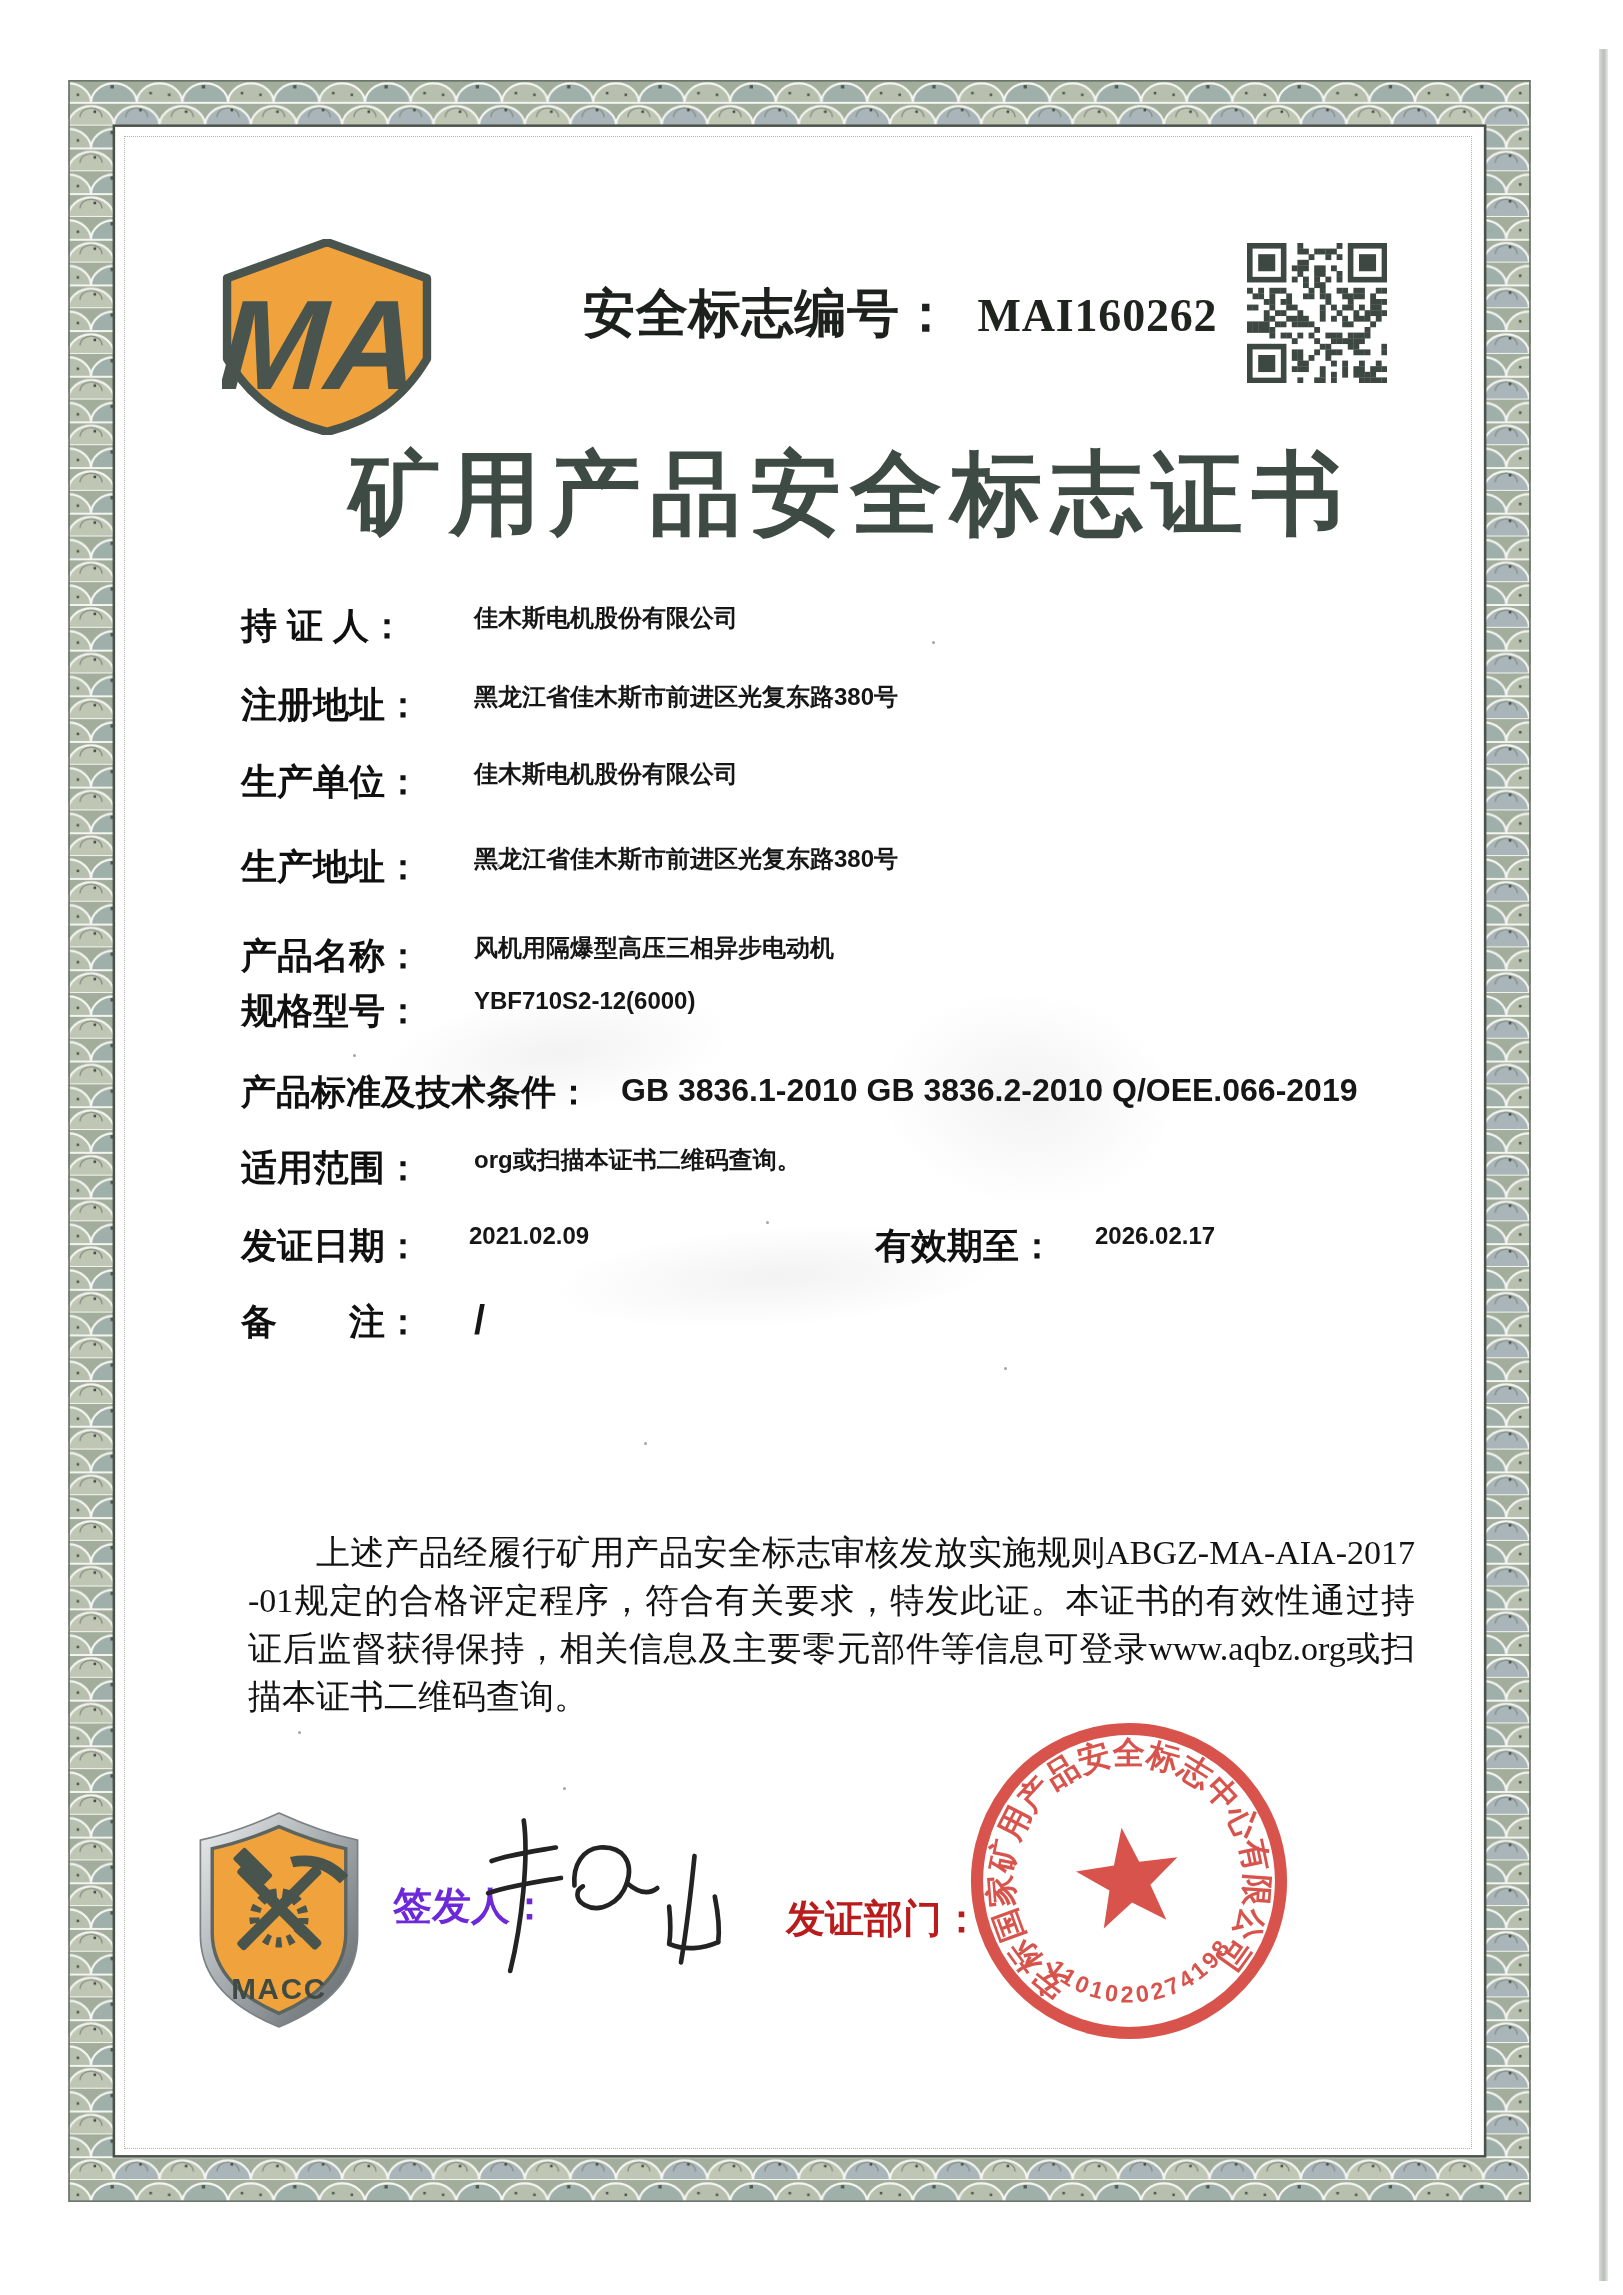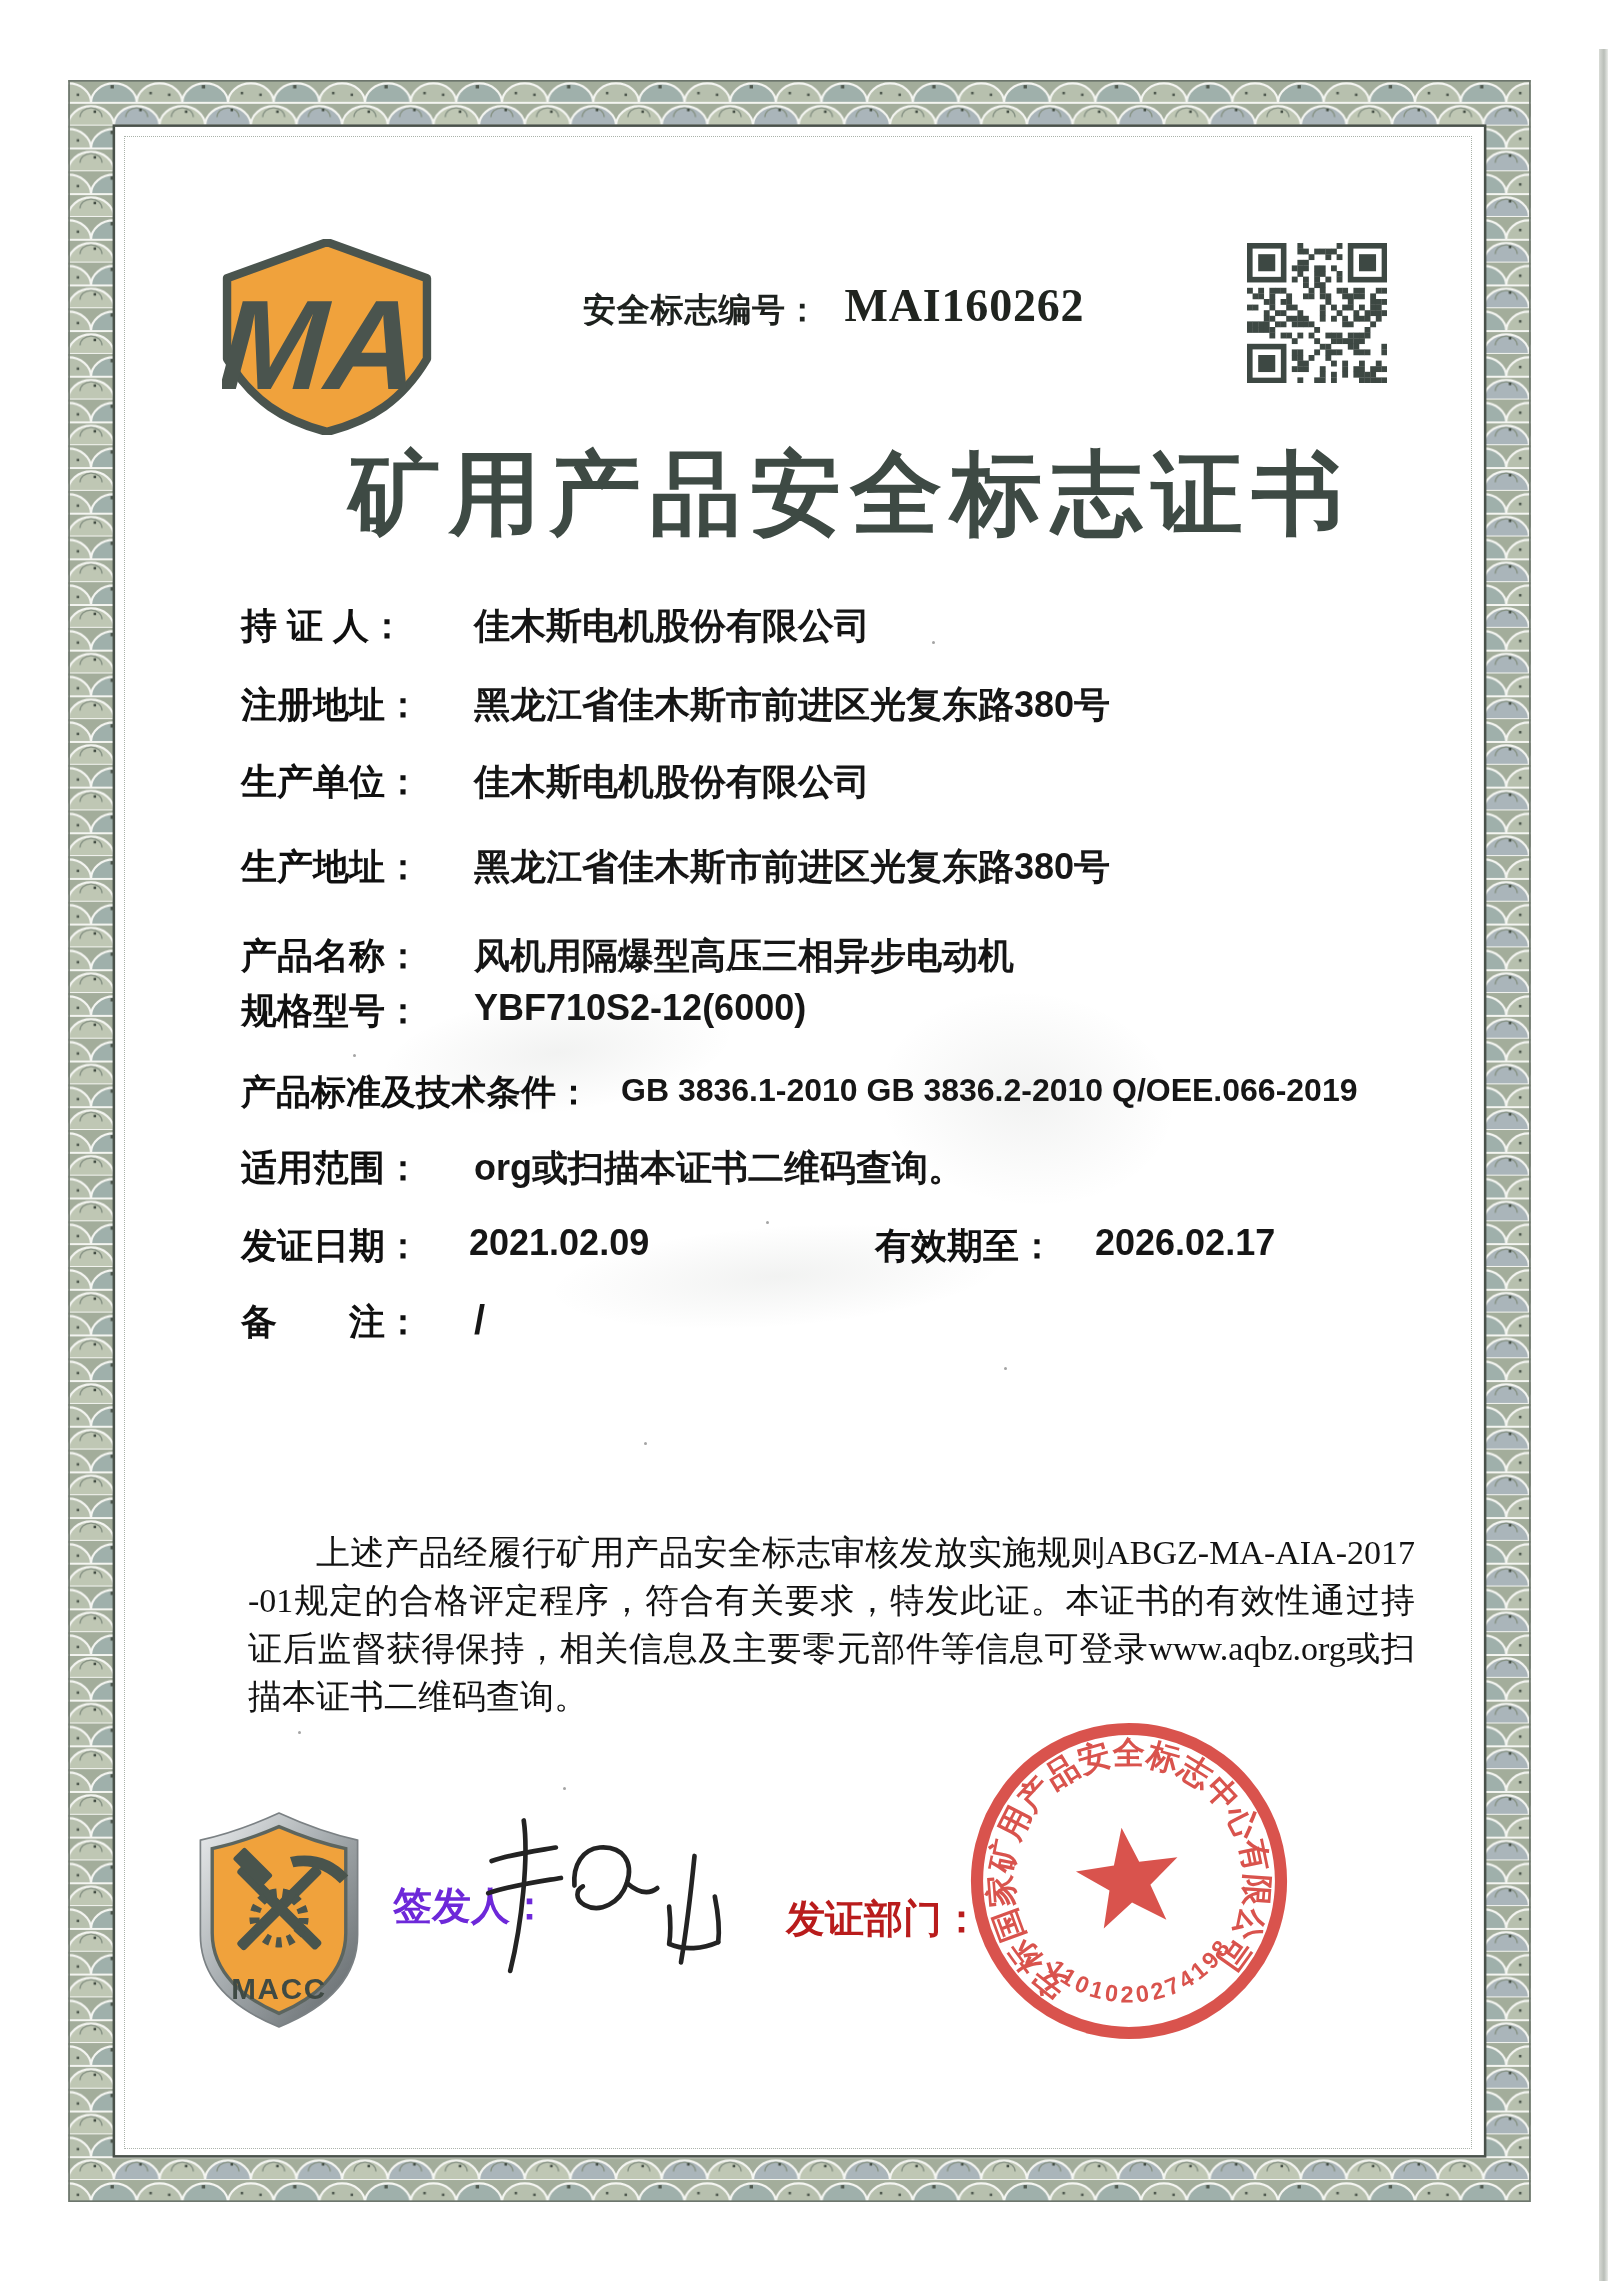--- a/index.html
+++ b/index.html
@@ -8,33 +8,33 @@
   svg text{font-family:"Liberation Sans",sans-serif;}
 
   
   .band{position:absolute;left:68px;top:80px;}
   .inner-frame{position:absolute;left:124px;top:136px;width:1346px;height:2011px;
                border:1.7px dotted #8f9a8f;opacity:.75;}
 
   
   .ma-logo{position:absolute;left:222px;top:239px;}
   .safety-row{position:absolute;left:583px;top:279px;display:flex;align-items:baseline;}
-  .safety-label{font-size:33px;font-weight:bold;letter-spacing:0.8px;color:#1d211e;}
+  .safety-label{font-size:52px;font-weight:bold;letter-spacing:0.8px;color:#1d211e;}
   .safety-value{font-family:"Liberation Serif",serif;font-weight:bold;font-size:46px;
                 margin-left:25px;color:#20241f;letter-spacing:0.8px;}
   .qr{position:absolute;left:1247px;top:243px;}
 
   .title{position:absolute;left:68px;top:433px;width:1565px;text-align:center;
          font-family:"Liberation Serif",serif;font-weight:900;font-size:91px;
          letter-spacing:9.3px;color:#3e4a44;white-space:nowrap;}
 
   
   .row{position:absolute;left:241px;white-space:nowrap;}
   .flabel{font-size:36px;font-weight:bold;color:#101010;display:inline-block;}
-  .fvalue{position:absolute;font-size:36px;font-weight:bold;color:#161616;}
+  .fvalue{position:absolute;font-size:24px;font-weight:bold;color:#161616;}
   .std-label{font-size:35px;}
   .std-value{font-size:32px;letter-spacing:0px;}
 
   .statement{position:absolute;left:248px;top:1495px;width:1167px;font-size:34px;line-height:48px;
              font-family:"Liberation Serif",serif;color:#131313;text-align:justify;
              text-indent:2em;word-break:break-all;font-weight:500;}
 
   
   .macc{position:absolute;left:190px;top:1808px;}
   .signer{position:absolute;left:393px;top:1879px;font-family:"Liberation Serif",serif;

